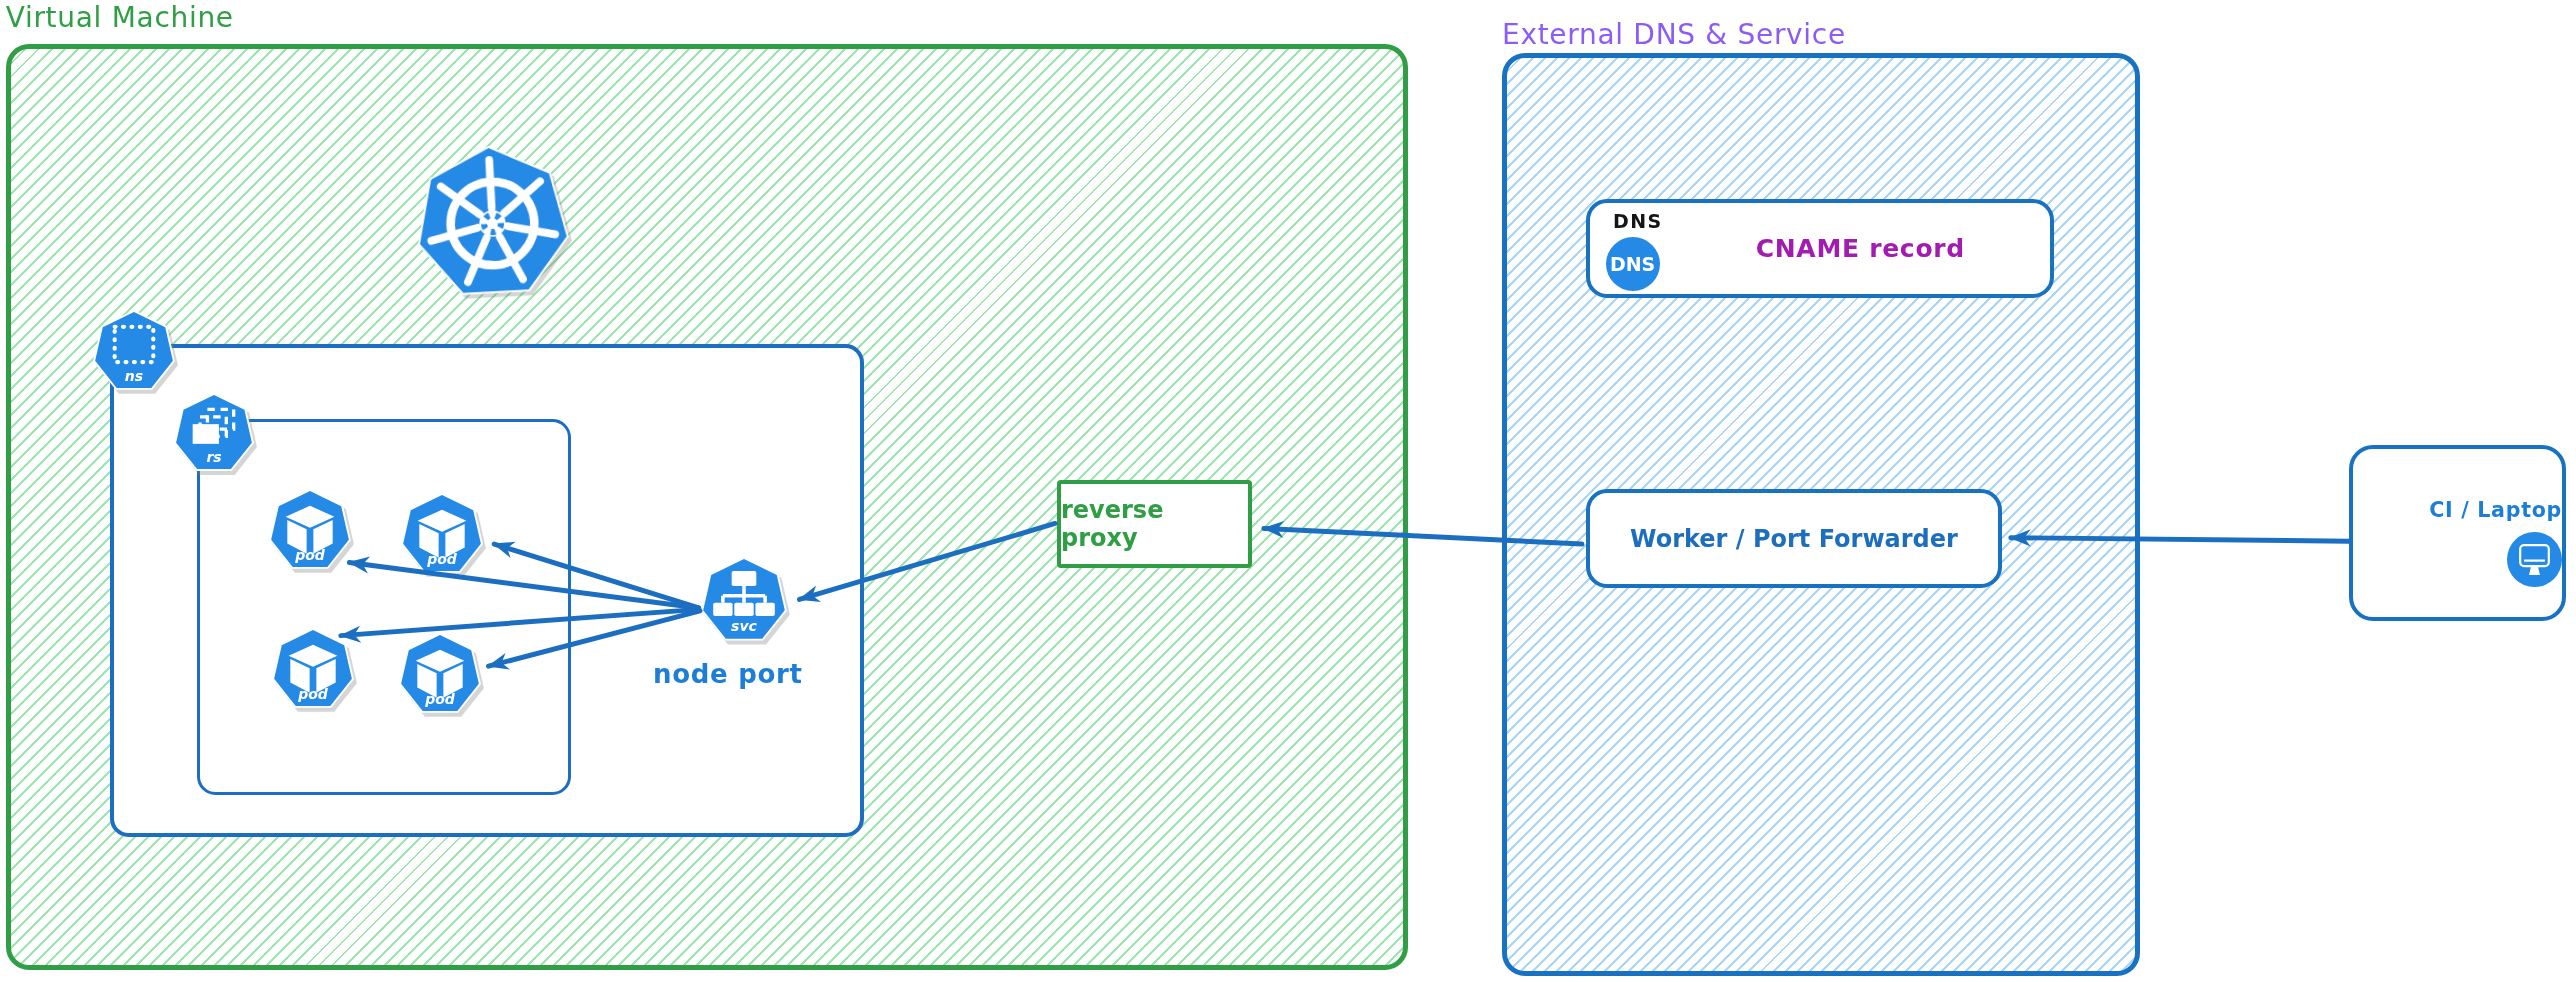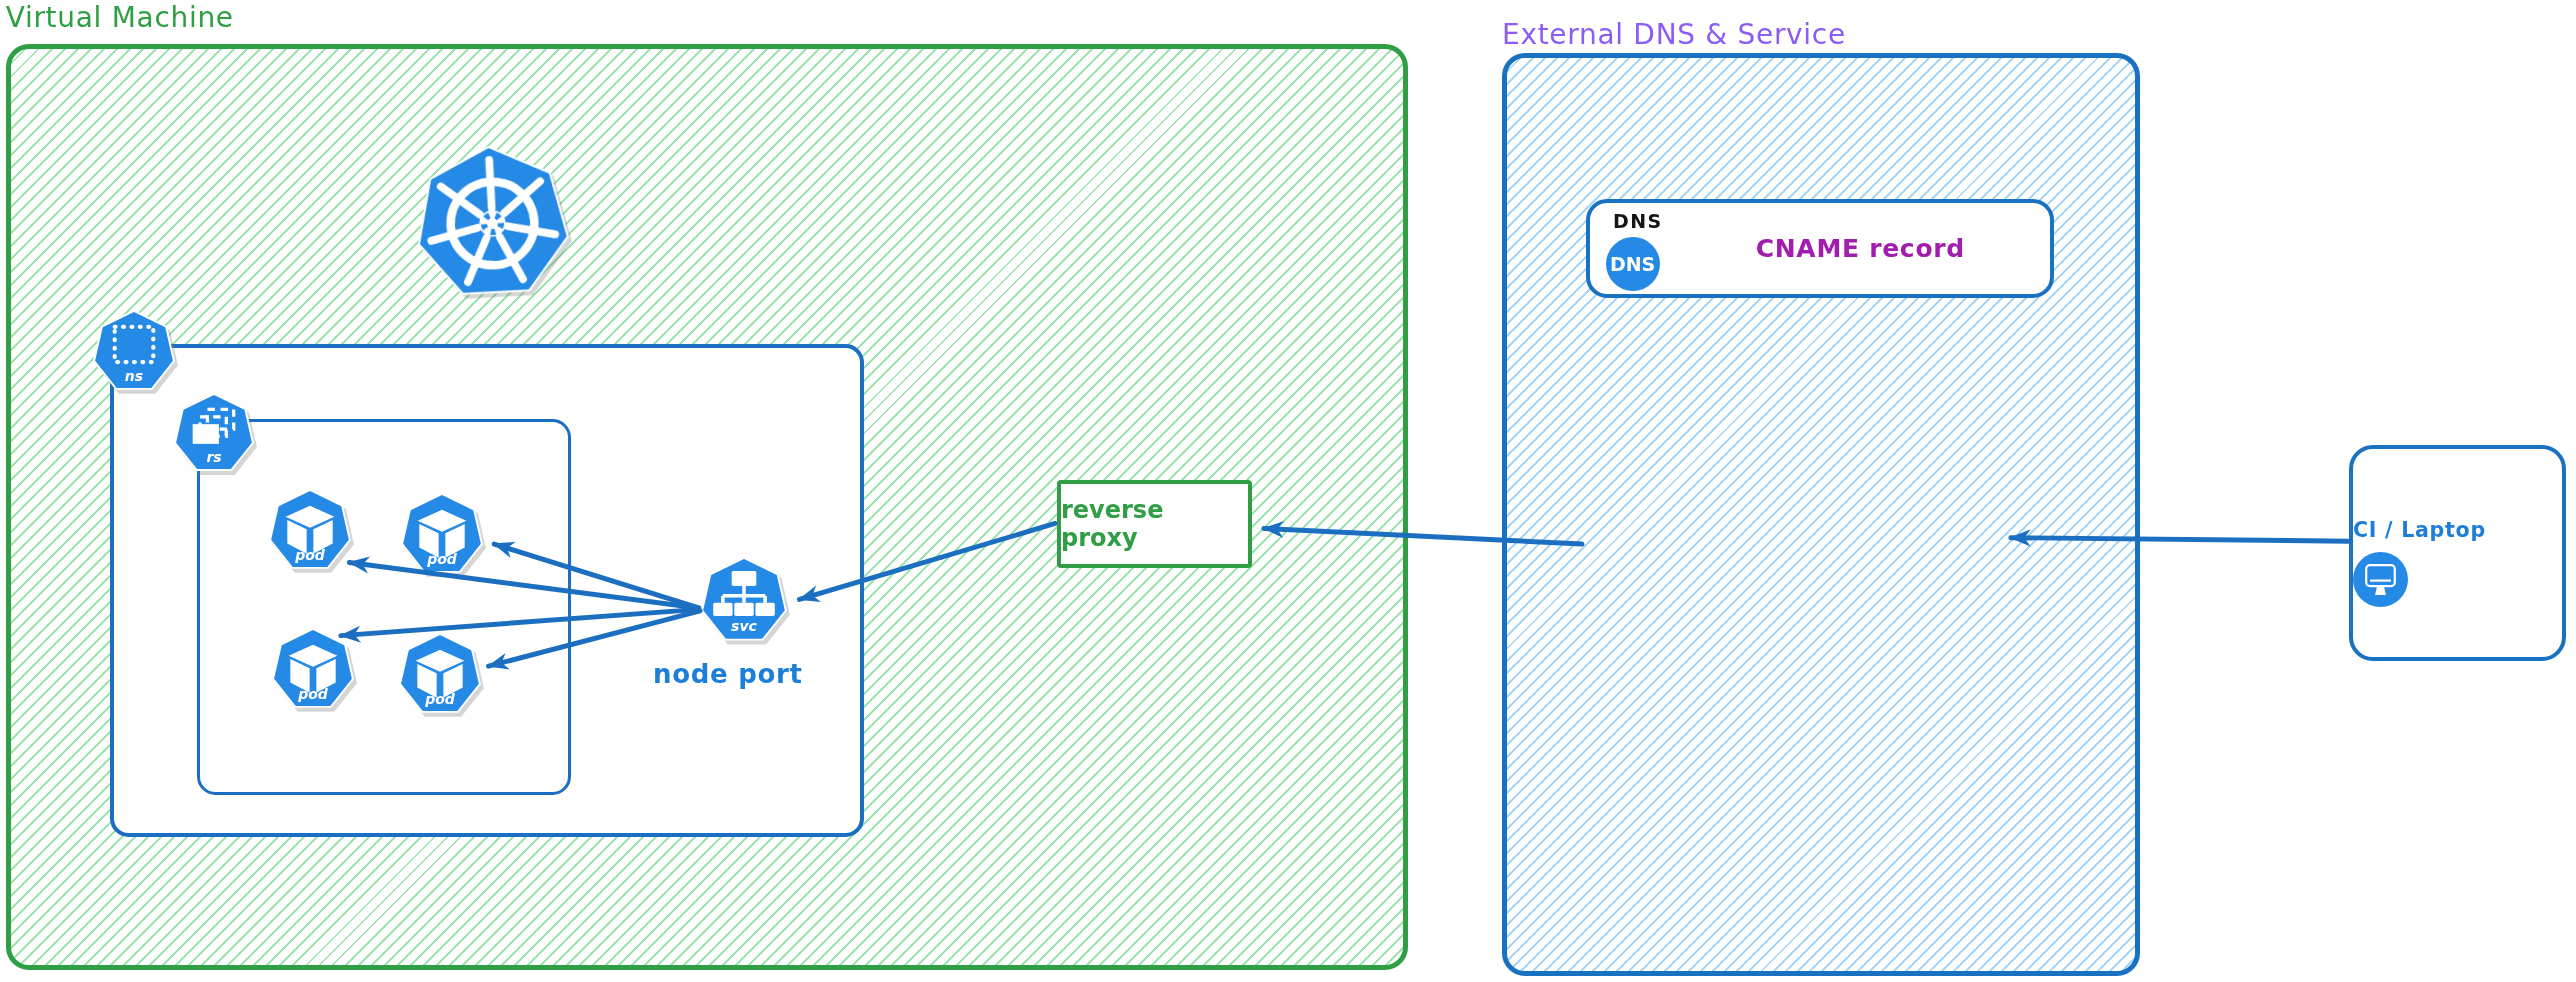--- a/index.html
+++ b/index.html
@@ -27,22 +27,22 @@
 
   
   .wbox { position:absolute; background:#fff; }
   .ns-box  { left:110px;  top:344px; width:754px; height:493px; border:4.3px solid #1b6ec2; border-radius:18.5px; }
   .rs-box  { left:197px;  top:419px; width:374px;  height:376px; border:3.6px solid #1b6ec2; border-radius:18.5px; }
   .rp-box  { left:1057px; top:480px; width:195px;  height:88px; border:4.3px solid #2f9e44; border-radius:4px;
              display:flex; align-items:center; justify-content:center; color:#2f9e44; font-size:24px; font-weight:600; }
   .cname-box  { left:1586px; top:199px; width:468px; height:99px; border:4.3px solid #1971c2; border-radius:21px; }
   .worker-box { left:1586px; top:489px; width:416px; height:99px; border:4.3px solid #1971c2; border-radius:21px;
                 display:flex; align-items:center; justify-content:center; color:#1d6fbe; font-size:24px; font-weight:600; }
-  .ci-box  { left:2349px; top:445px; width:217px; height:216px; border:4.3px solid #1971c2; border-radius:24px;
-             display:flex; flex-direction:column; align-items:flex-start; justify-content:center; gap:10px; padding-top:18.5px; }
+  .ci-box  { left:2349px; top:445px; width:217px; height:176px; border:4.3px solid #1971c2; border-radius:24px;
+             display:flex; flex-direction:column; align-items:flex-end; justify-content:center; gap:10px; padding-top:18.5px; }
   .ci-label { color:#1c7ed6; font-size:20.6px; font-weight:600; letter-spacing:0.7px; }
 
   .cname-header { position:absolute; left:23px; top:7px; font-size:19px; font-weight:700; color:#151515; letter-spacing:1.4px; }
   .dns-badge { position:absolute; left:15.6px; top:34px; width:54px; height:54px; border-radius:50%;
                background:#2589e6; display:flex; align-items:center; justify-content:center;
                color:#fff; font-size:19px; font-weight:600; }
   .cname-text { position:absolute; left:92px; right:11.4px; top:0; bottom:0;
                 display:flex; align-items:center; justify-content:center;
                 color:#a21caf; font-size:25px; font-weight:600; letter-spacing:0.7px; }
 
@@ -171,20 +171,23 @@
   </div>
 
   <div class="wbox cname-box">
     <div class="cname-header">DNS</div>
     <div class="dns-badge">
       <span>DNS</span>
     </div>
     <div class="cname-text">CNAME record</div>
   </div>
 
+  <div class="wbox worker-box">
+    <span>Worker / Port Forwarder</span>
+  </div>
 
   <div class="wbox ci-box">
     <div class="ci-label">CI / Laptop</div>
     <div class="monitor-badge">
       <svg width="55" height="55" viewBox="0 0 100 100">
         <rect x="24" y="24" width="52" height="38" rx="7" fill="none" stroke="#fff" stroke-width="4"></rect>
         <line x1="31" y1="52" x2="69" y2="52" stroke="#fff" stroke-width="4"></line>
         <path d="M44 62 L56 62 L60 78 L40 78 Z" fill="#fff"></path>
       </svg>
     </div>

